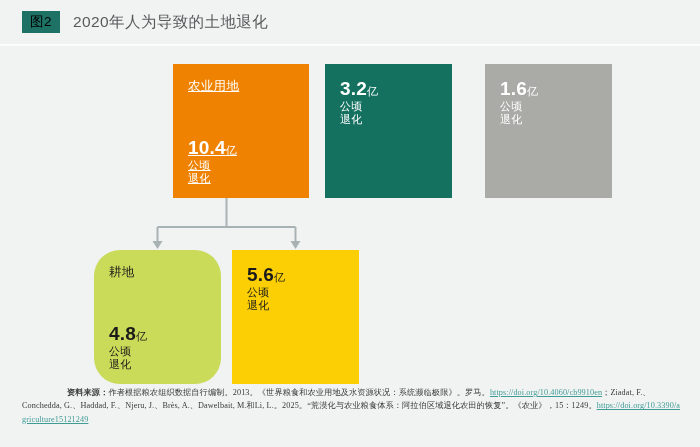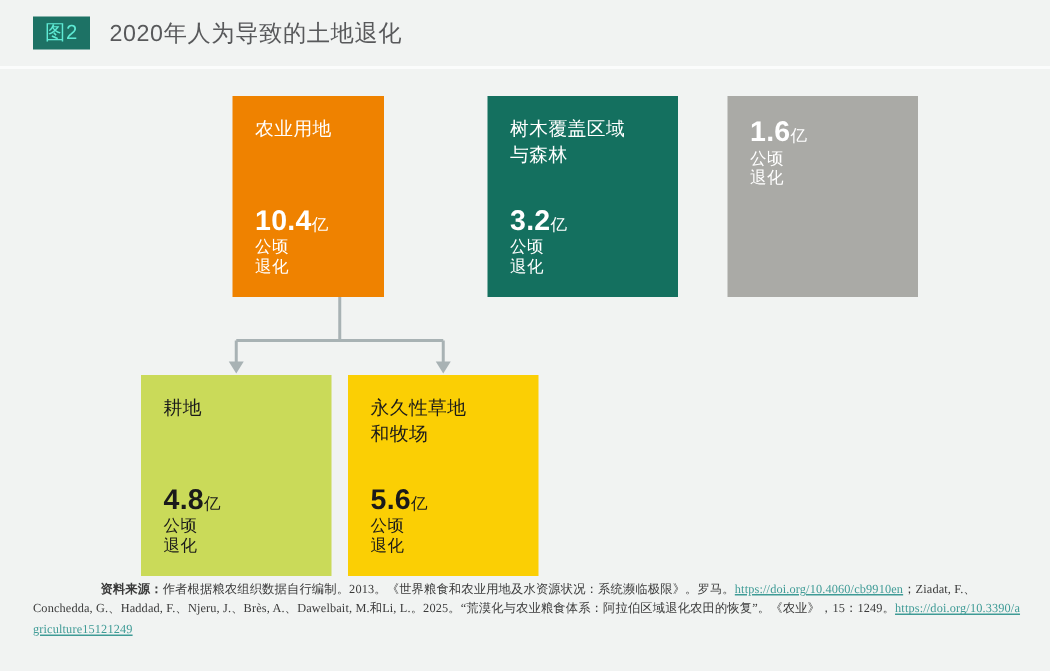--- a/index.html
+++ b/index.html
@@ -27,21 +27,21 @@
     left: 0; top: 0;
     width: 700px;
     height: 44px;
     background: #f1f3f2;
     display: flex;
     align-items: center;
   }
   .header-badge {
     margin-left: 22px;
     background: #1d7265;
-    color: #5eead4;
+    color: #000000;
     font-size: 13.5px;
     line-height: 1;
     padding: 4px 8px 5px 8px;
     letter-spacing: 0.5px;
     font-weight: 400;
     white-space: nowrap;
   }
   .header-title {
     margin-left: 13px;
     color: #58595b;
@@ -97,25 +97,25 @@
   .node-value .unit-line {
     font-size: 11px;
     letter-spacing: 0.3px;
     display: block;
   }
 
   
   .node.orange  { background: #ef8200; color: #ffffff; }
   .node.teal    { background: #14705f; color: #ffffff; }
   .node.gray    { background: #aaaaa6; color: #ffffff; }
-  .node.lime    { background: #cada59; color: #1a1a1a; }
+  .node.lime    { background: #cada59; color: #1a1a1a; border-radius: 26px; }
   .node.yellow  { background: #fbcf04; color: #1a1a1a; }
 
   
-  #node-agriculture { left: 155px; top: 18px;  width: 101px; height: 134px; }
+  #node-agriculture { left: 173px; top: 18px;  width: 136px; height: 134px; text-decoration: underline; }
   #node-tree        { left: 325px; top: 18px;  width: 127px; height: 134px; }
   #node-other       { left: 485px; top: 18px;  width: 127px; height: 134px; }
   #node-cropland    { left: 94px;  top: 204px; width: 127px; height: 134px; }
   #node-pasture     { left: 232px; top: 204px; width: 127px; height: 134px; }
 
   .connector {
     position: absolute;
     left: 0; top: 0;
     width: 700px;
     height: 330px;
@@ -164,22 +164,20 @@
     <div class="node orange" id="node-agriculture">
       <div class="node-title">农业用地</div>
       <div class="node-value">
         <span class="amount">10.4</span><span class="unit-sup">亿</span>
         <span class="unit-line">公顷</span>
         <span class="unit-line">退化</span>
       </div>
     </div>
 
     <div class="node teal" id="node-tree">
-      <div class="node-title">树木覆盖区域
-与森林</div>
       <div class="node-value">
         <span class="amount">3.2</span><span class="unit-sup">亿</span>
         <span class="unit-line">公顷</span>
         <span class="unit-line">退化</span>
       </div>
     </div>
 
     <div class="node gray" id="node-other">
       <div class="node-value">
         <span class="amount">1.6</span><span class="unit-sup">亿</span>
@@ -191,22 +189,20 @@
     <div class="node lime" id="node-cropland">
       <div class="node-title">耕地</div>
       <div class="node-value">
         <span class="amount">4.8</span><span class="unit-sup">亿</span>
         <span class="unit-line">公顷</span>
         <span class="unit-line">退化</span>
       </div>
     </div>
 
     <div class="node yellow" id="node-pasture">
-      <div class="node-title">永久性草地
-和牧场</div>
       <div class="node-value">
         <span class="amount">5.6</span><span class="unit-sup">亿</span>
         <span class="unit-line">公顷</span>
         <span class="unit-line">退化</span>
       </div>
     </div>
 
   </div>
 
   <div class="source">

